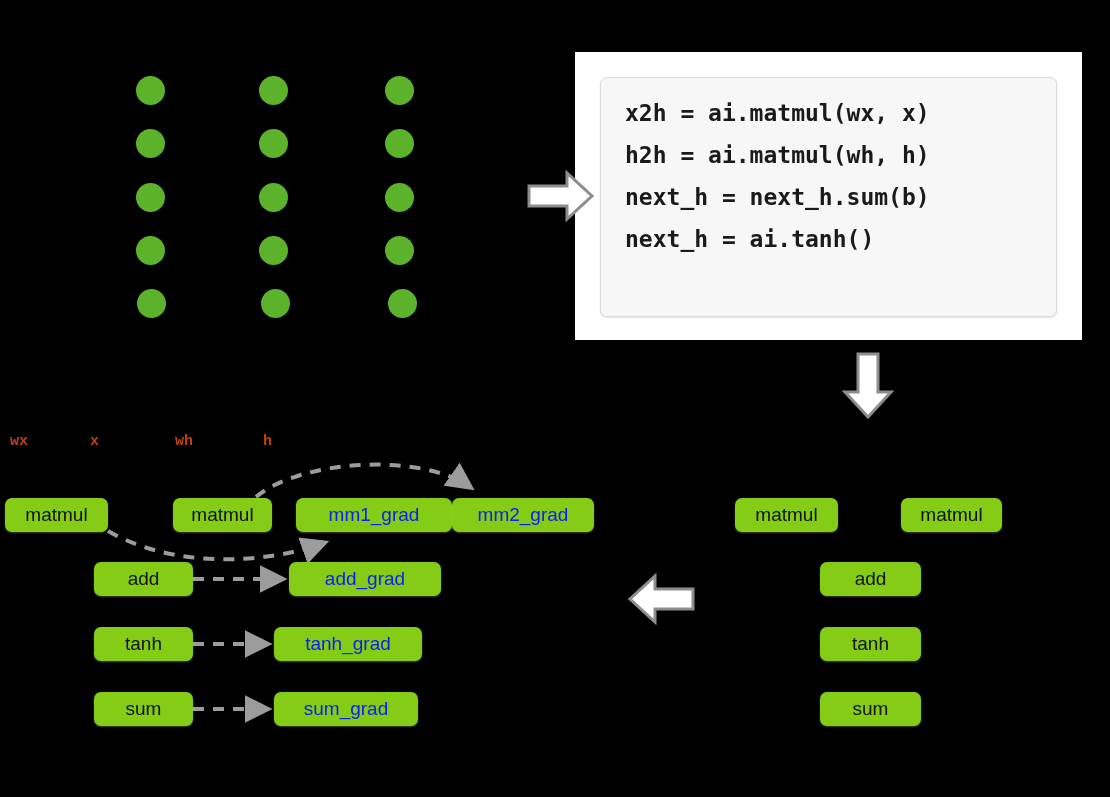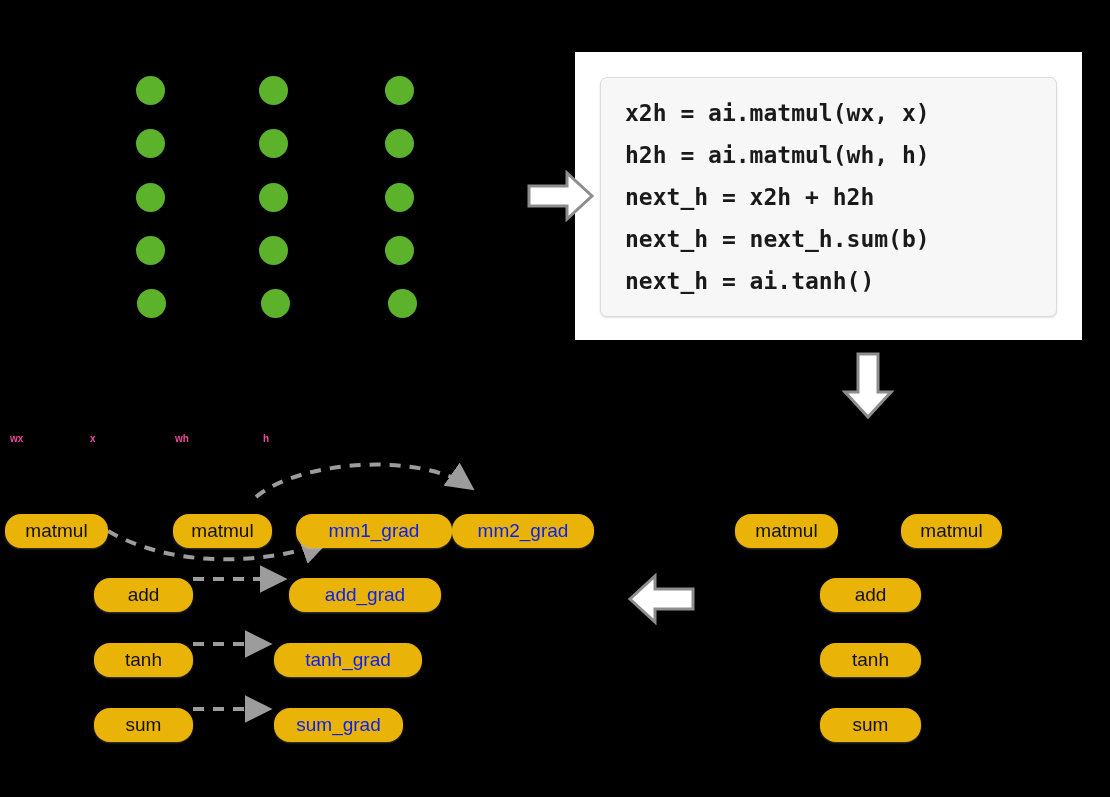--- a/index.html
+++ b/index.html
@@ -62,41 +62,40 @@
     white-space: pre;
     letter-spacing: 0px;
   }
 
   
   .block-arrow { position: absolute; }
 
   
   .op-box {
     position: absolute;
-    background: #eab308;
-    border-radius: 16px;
+    background: #84cc16;
+    border-radius: 7px;
     box-sizing: border-box;
     display: flex;
     align-items: center;
     justify-content: center;
     font-size: 19px;
     color: #111111;
     height: 34px;
     box-shadow: 0 1px 2px rgba(255,255,255,0.25);
-    margin-top: 16px;
   }
   .op-box.grad { color: #0b22ee; }
 
   
   .var-label {
     position: absolute;
-    color: #ec4899;
-    font-size: 10px;
+    color: #c2410c;
+    font-size: 15px;
     font-weight: bold;
-    font-family: Liberation Sans, sans-serif;
+    font-family: Liberation Mono, monospace;
   }
 
   
   #connectors {
     position: absolute;
     left: 0;
     top: 0;
     width: 1110px;
     height: 797px;
     pointer-events: none;
@@ -120,21 +119,20 @@
     <div class="nn-node" style="left: 385px; top: 236px; width: 29px; height: 29px; background: rgb(92, 178, 43);"></div>
     <div class="nn-node" style="left: 137px; top: 289px; width: 29px; height: 29px; background: rgb(92, 178, 43);"></div>
     <div class="nn-node" style="left: 261px; top: 289px; width: 29px; height: 29px; background: rgb(92, 178, 43);"></div>
     <div class="nn-node" style="left: 388px; top: 289px; width: 29px; height: 29px; background: rgb(92, 178, 43);"></div>
   </div>
 
 <div id="code-panel">
   <div id="code-box">
     <div class="code-line">x2h = ai.matmul(wx, x)</div>
     <div class="code-line">h2h = ai.matmul(wh, h)</div>
-    <div class="code-line">next_h = x2h + h2h</div>
     <div class="code-line">next_h = next_h.sum(b)</div>
     <div class="code-line">next_h = ai.tanh()</div>
   </div>
 </div>
 
 <svg class="block-arrow" style="left:527px; top:170px;" width="68" height="52" viewBox="0 0 68 52">
   <polygon points="2,16 40,16 40,3 65,26 40,49 40,36 2,36" fill="#ffffff" stroke="#8d8d8d" stroke-width="3" stroke-linejoin="miter"></polygon>
 </svg>
 
 <svg class="block-arrow" style="left:842px; top:352px;" width="52" height="68" viewBox="0 0 52 68">
@@ -178,14 +176,14 @@
     <div class="op-box" style="left: 820px; top: 692px; width: 101px;">sum</div>
     <div class="op-box" style="left: 5px; top: 498px; width: 103px;">matmul</div>
     <div class="op-box" style="left: 173px; top: 498px; width: 99px;">matmul</div>
     <div class="op-box" style="left: 94px; top: 562px; width: 99px;">add</div>
     <div class="op-box" style="left: 94px; top: 627px; width: 99px;">tanh</div>
     <div class="op-box" style="left: 94px; top: 692px; width: 99px;">sum</div>
     <div class="op-box grad" style="left: 296px; top: 498px; width: 156px;">mm1_grad</div>
     <div class="op-box grad" style="left: 452px; top: 498px; width: 142px;">mm2_grad</div>
     <div class="op-box grad" style="left: 289px; top: 562px; width: 152px;">add_grad</div>
     <div class="op-box grad" style="left: 274px; top: 627px; width: 148px;">tanh_grad</div>
-    <div class="op-box grad" style="left: 274px; top: 692px; width: 129px;">sum_grad</div>
+    <div class="op-box grad" style="left: 274px; top: 692px; width: 144px;">sum_grad</div>
   </div>
 
 </body></html>

